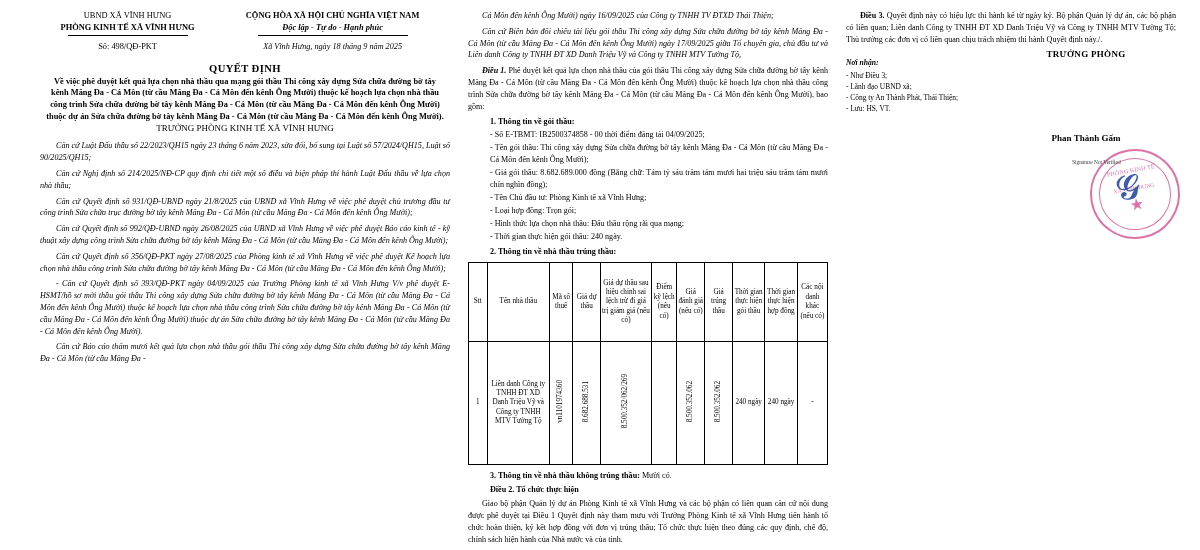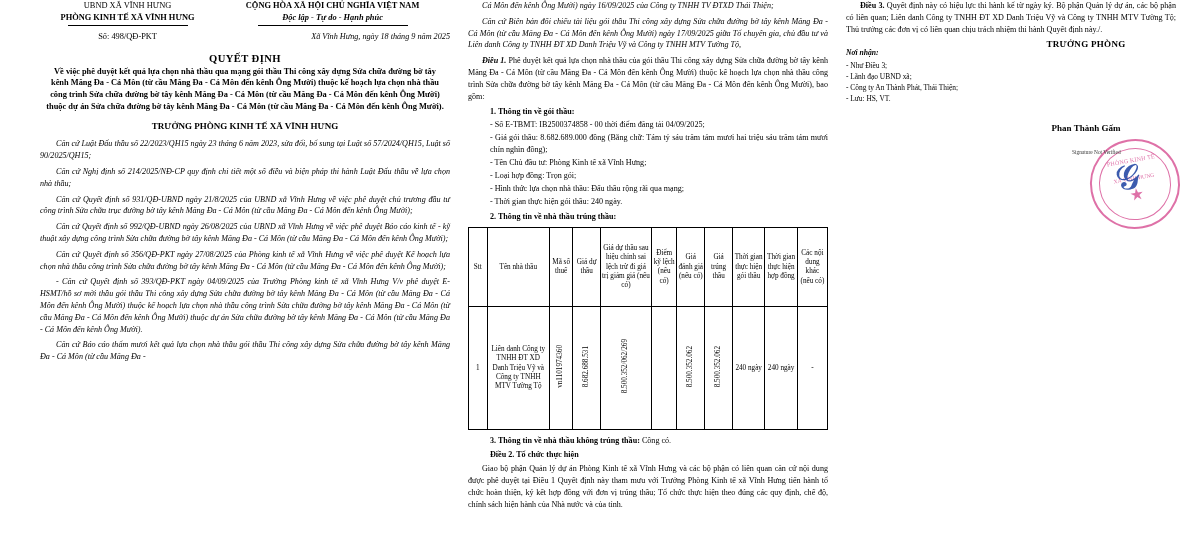--- a/index.html
+++ b/index.html
@@ -13,21 +13,21 @@
     overflow: hidden;
     font-family: "Liberation Serif", serif;
     color: #000;
   }
   .page {
     position: relative;
     width: 1200px;
     height: 550px;
     display: flex;
     box-sizing: border-box;
-    padding: 0 8px 6px 8px;
+    padding: 10px 8px 6px 8px;
   }
   .col {
     box-sizing: border-box;
     position: relative;
   }
   .col1 { width: 452px; padding: 0 10px 0 32px; }
   .col2 { width: 388px; padding: 0 8px 0 8px; }
   .col3 { width: 360px; padding: 0 16px 0 10px; }
   .bold { font-weight: bold; }
   .ital { font-style: italic; }
@@ -52,41 +52,40 @@
   }
   .rule {
     height: 1px;
     background: #000;
     margin: 1px auto 2px auto;
   }
   .rule-a { width: 120px; }
   .rule-b { width: 150px; }
 
   .soqd { margin-top: 3px; text-align: center; font-size: 8.4px; }
-  .place { margin-top: 3px; text-align: right; font-size: 8.2px; font-style: italic; }
+  .place { margin-top: 3px; text-align: center; font-size: 8.2px; font-style: italic; }
 
   .qd-title {
     margin-top: 9px;
     text-align: center;
     font-weight: bold;
     font-size: 10.6px;
     letter-spacing: .4px;
   }
   .qd-sub {
     margin-top: 2px;
     text-align: center;
     font-weight: bold;
     font-size: 8.4px;
     line-height: 1.42;
     padding: 0 6px;
   }
   .truong-phong {
-    margin-top: 8px;
-    text-align: center;
-    font-weight: bold;
+    text-align: center;
+    font-weight: normal;
     font-size: 9px;
   }
   p.body {
     margin: 0 0 4px 0;
     text-indent: 16px;
     font-style: italic;
     font-size: 8.1px;
     line-height: 1.46;
     text-align: justify;
   }
@@ -302,20 +301,21 @@
 
 
     <p class="c2n">
       <span class="bold ital">Điều 1.</span>
       <span>Phê duyệt kết quả lựa chọn nhà thầu của gói thầu Thi công xây dựng Sửa chữa đường bờ tây kênh Măng Đa - Cá Môn (từ cầu Măng Đa - Cá Môn đến kênh Ông Mười) thuộc kế hoạch lựa chọn nhà thầu công trình Sửa chữa đường bờ tây kênh Măng Đa - Cá Môn (từ cầu Măng Đa - Cá Môn đến kênh Ông Mười), bao gồm:</span>
     </p>
 
     <div class="lvl2 bold">1. Thông tin về gói thầu:</div>
     <ul class="plain">
       <li>- Số E-TBMT: IB2500374858 - 00 thời điểm đăng tải 04/09/2025;</li>
+      <li>- Tên gói thầu: Thi công xây dựng Sửa chữa đường bờ tây kênh Măng Đa - Cá Môn (từ cầu Măng Đa - Cá Môn đến kênh Ông Mười);</li>
       <li>- Giá gói thầu: 8.682.689.000 đồng (Bằng chữ: Tám tỷ sáu trăm tám mươi hai triệu sáu trăm tám mươi chín nghìn đồng);</li>
       <li>- Tên Chủ đầu tư: Phòng Kinh tế xã Vĩnh Hưng;</li>
       <li>- Loại hợp đồng: Trọn gói;</li>
       <li>- Hình thức lựa chọn nhà thầu: Đấu thầu rộng rãi qua mạng;</li>
       <li>- Thời gian thực hiện gói thầu: 240 ngày.</li>
     </ul>
 
     <div class="lvl2 bold">2. Thông tin về nhà thầu trúng thầu:</div>
 
     <table class="bid">
@@ -337,21 +337,21 @@
           <th><span>Stt</span></th>
           <th><span>Tên nhà thầu</span></th>
           <th><span>Mã số thuế</span></th>
           <th><span>Giá dự thầu</span></th>
           <th><span>Giá dự thầu sau hiệu chỉnh sai lệch trừ đi giá trị giảm giá (nếu có)</span></th>
           <th><span>Điểm kỹ lệch (nếu có)</span></th>
           <th><span>Giá đánh giá (nếu có)</span></th>
           <th><span>Giá trúng thầu</span></th>
           <th><span>Thời gian thực hiện gói thầu</span></th>
           <th><span>Thời gian thực hiện hợp đồng</span></th>
-          <th><span>Các nội dung khác (nếu có)</span></th>
+          <th><span>Các nội danh khác (nếu có)</span></th>
         </tr>
       </thead>
       <tbody>
         <tr>
           <td>1</td>
           <td class="namecell">Liên danh Công ty TNHH ĐT XD Danh Triệu Vỹ và Công ty TNHH MTV Tường Tộ</td>
           <td><span class="vert">vn1101974360</span></td>
           <td><span class="vert">8.682.688.531</span></td>
           <td><span class="vert">8.500.352/062/269</span></td>
           <td></td>
@@ -359,21 +359,21 @@
           <td><span class="vert">8.500.352.062</span></td>
           <td>240 ngày</td>
           <td>240 ngày</td>
           <td>-</td>
         </tr>
       </tbody>
     </table>
 
     <div class="lvl2">
       <span class="bold">3. Thông tin về nhà thầu không trúng thầu:</span>
-      <span>Công có.</span>
+      <span>Mười có.</span>
     </div>
 
     <div class="lvl2 bold">Điều 2. Tổ chức thực hiện</div>
     <p class="c2n">Giao bộ phận Quản lý dự án Phòng Kinh tế xã Vĩnh Hưng và các bộ phận có liên quan căn cứ nội dung được phê duyệt tại Điều 1 Quyết định này tham mưu với Trưởng Phòng Kinh tế xã Vĩnh Hưng tiến hành tổ chức hoàn thiện, ký kết hợp đồng với đơn vị trúng thầu; Tổ chức thực hiện theo đúng các quy định, chế độ, chính sách hiện hành của Nhà nước và của tỉnh.</p>
   </div>
 
   <div class="col col3">
     <p class="c3">
       <span class="bold">Điều 3.</span>
       <span>Quyết định này có hiệu lực thi hành kể từ ngày ký. Bộ phận Quản lý dự án, các bộ phận có liên quan; Liên danh Công ty TNHH ĐT XD Danh Triệu Vỹ và Công ty TNHH MTV Tường Tộ; Thủ trưởng các đơn vị có liên quan chịu trách nhiệm thi hành Quyết định này./.</span>

